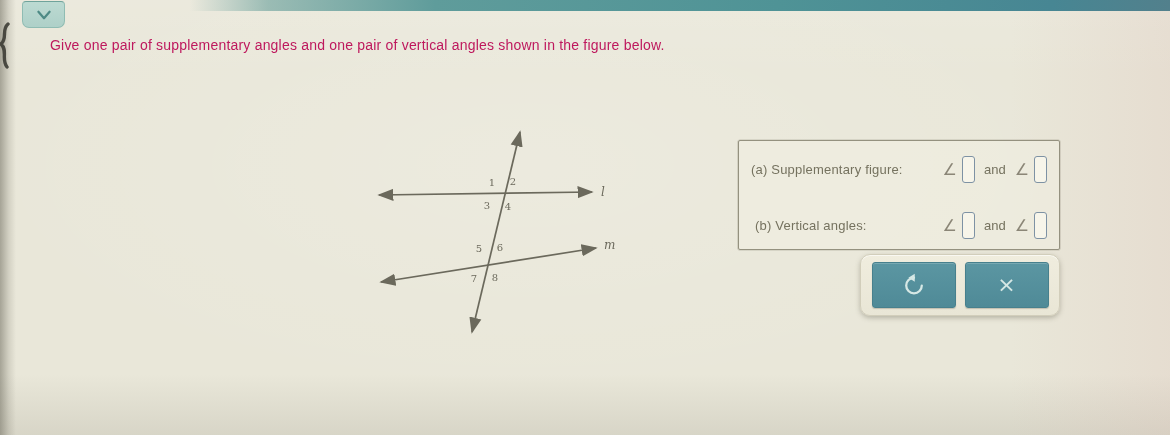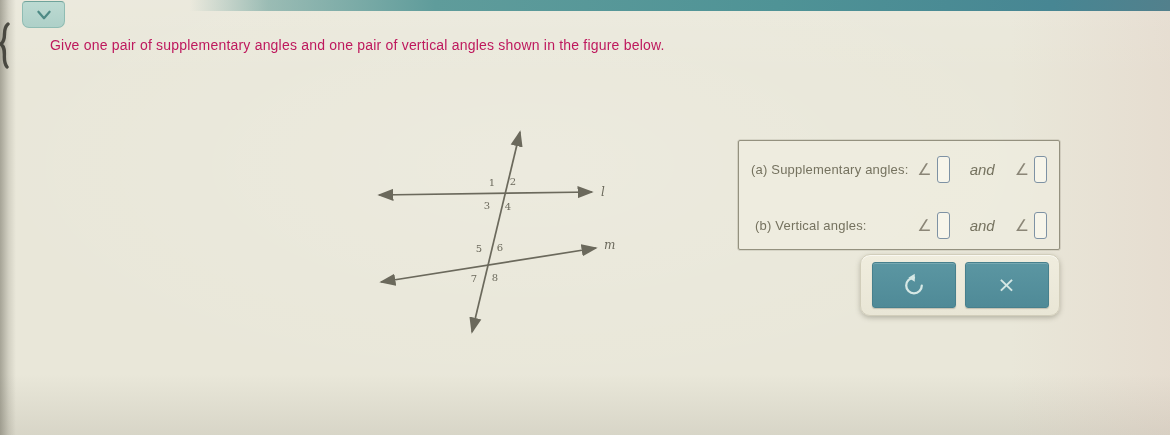--- a/index.html
+++ b/index.html
@@ -60,21 +60,21 @@
   }
   .answer-row {
     position:absolute; left:0; width:100%; height:32px; padding:0 12px;
     display:flex; align-items:center; justify-content:space-between;
   }
   .row-a { top:12px; }
   .row-b { top:68px;padding-left:16px; }
   .row-label { font-size:13px; color:#75725f; letter-spacing:.2px; }
   .angle-group { display:flex; align-items:center; gap:5px; }
   .angle-sym { font-size:16px; color:#8b8677; line-height:1; transform:translateY(1px); }
-  .and-word { font-size:15px; color:#75725f; margin:0 15px;font-style:italic; }
+  .and-word { font-size:13px; color:#75725f; margin:0 4px; }
   .angle-input {
     width:13px; height:27px; border:1.6px solid #7e92a4; border-radius:3px;
     background:#f7f5ea; outline:none; font-size:12px; text-align:center; color:#444;
     padding:0;
   }
 
   
   .answer-toolbar {
     position:absolute; left:860px; top:254px; width:200px; height:62px; z-index:4;
     background:linear-gradient(180deg,#f0edde,#e9e6d6);
@@ -136,21 +136,21 @@
     <text class="fig-num" x="508" y="210" text-anchor="middle">4</text>
     <text class="fig-num" x="479" y="252" text-anchor="middle">5</text>
     <text class="fig-num" x="500" y="251" text-anchor="middle">6</text>
     <text class="fig-num" x="474" y="282" text-anchor="middle">7</text>
     <text class="fig-num" x="495" y="281" text-anchor="middle">8</text>
   </svg>
 
   <div class="answer-panel">
 
     <div class="answer-row row-a">
-      <span class="row-label">(a) Supplementary angles:</span>
+      <span class="row-label">(a) Supplementary figure:</span>
       <span class="angle-group">
         <span class="angle-sym">∠</span>
         <input class="angle-input" type="text" value="" style="">
         <span class="and-word">and</span>
         <span class="angle-sym">∠</span>
         <input class="angle-input" type="text" value="" style="">
       </span>
     </div>
 
     <div class="answer-row row-b">

